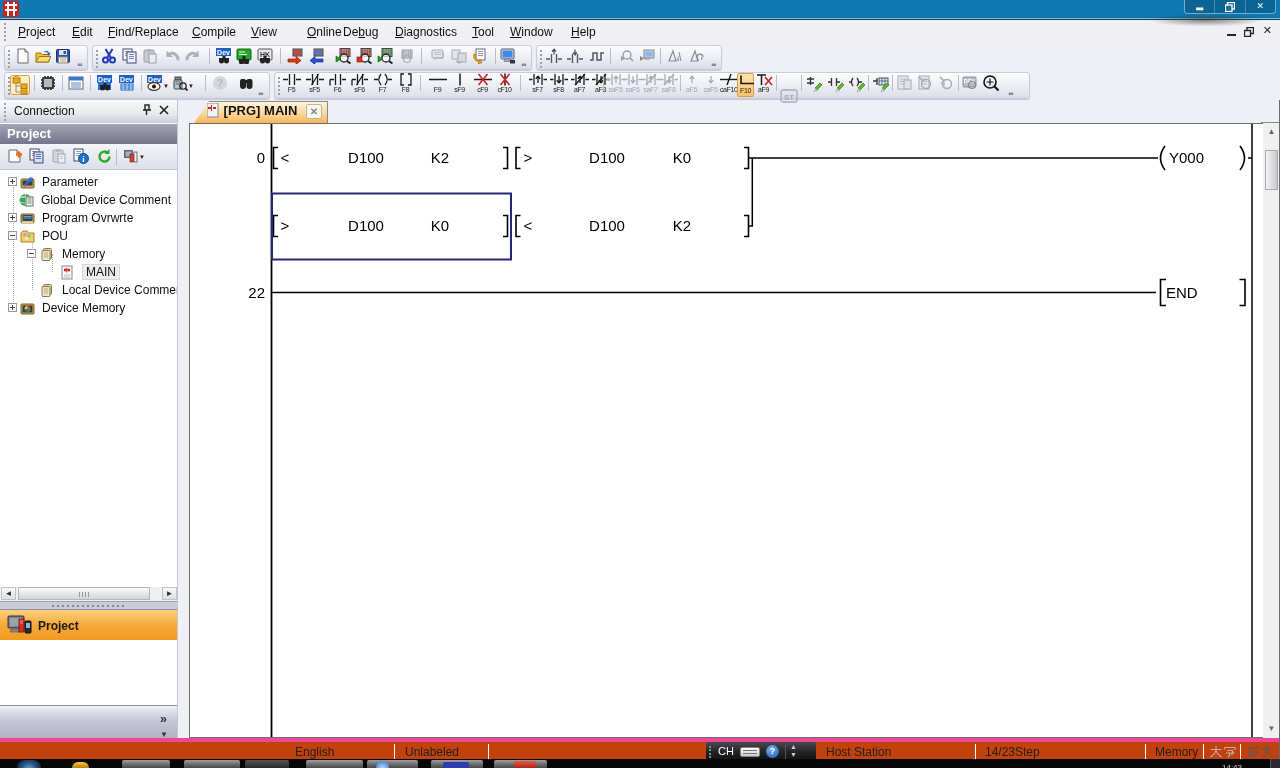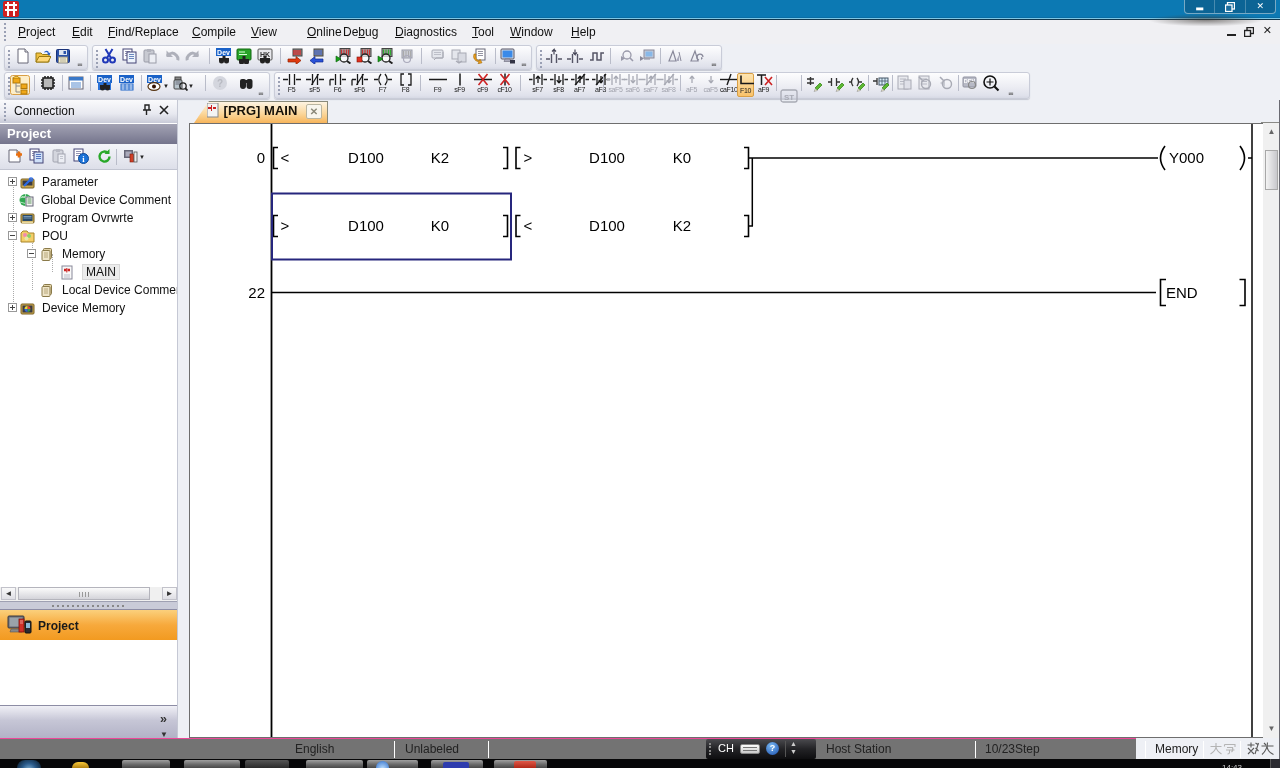--- a/index.html
+++ b/index.html
@@ -50,21 +50,21 @@
 #editor{left:187px;top:100px;width:1093px;height:638px}
 #tab{left:7px;top:1px;width:134px;height:22px;background:linear-gradient(#fdf4e2,#fbd79b 55%,#f7b55b);border-top:1px solid #8a8a7a;border-right:1px solid #8a8a7a;clip-path:polygon(15px 0,100% 0,100% 100%,0 100%);}
 #tabinner{left:20px;top:3px;font-weight:bold;font-size:13px;color:#151008}
 #tabx{left:119px;top:4px;width:16px;height:15px;background:#f8f6ee;border:1px solid #b9b5a0;border-radius:2px;color:#8a8878;font-size:10px;text-align:center;line-height:13px;font-weight:bold}
 #canvas{left:2px;top:23px;width:1074px;height:615px;background:#fff;border:1px solid #6e6e6e;border-right:none}
 #vsb{left:1076px;top:23px;width:17px;height:615px;background:#f0f0f0}
 
 .sbtn{position:absolute;background:#f0f0f0;border:none;color:#666;text-align:center}
 .sthumb{position:absolute;background:#cdcdcd;border:1px solid #a8a8a8}
 
-#status{left:0;top:738px;width:1136px;height:21px;background:#737373;border-top:1px solid #ec4899;font-size:12px;color:#222}
+#status{left:0;top:738px;width:1280px;height:21px;background:#c2410c;border-top:4px solid #ec4899;font-size:12px;color:#222}
 #status .cell{position:absolute;top:3px}
 #status .div{position:absolute;top:2px;width:1px;height:17px;background:#d5d5d5;border-right:1px solid #fff}
 
 #task{left:0;top:759px;width:1280px;height:9px;background:#070708}
 .tkb{position:absolute;top:1px;height:8px;border-radius:2px 2px 0 0;background:linear-gradient(#9a9a9a,#6a6a6a 60%,#4a4a4a)}
 </style></head>
 <body>
 
 <div id="title" class="abs">
  <div class="l1 abs"></div>
@@ -818,21 +818,21 @@
 <div class="abs" style="left:12px;top:3px;font-size:11px;color:#fff">CH</div>
 <div class="abs" style="left:34px;top:5px;width:20px;height:10px;background:linear-gradient(#fdfdfd,#cacaca);border-radius:2px;border:1px solid #888">
         <div style="position:absolute;left:2px;top:2px;width:14px;height:4px;border-top:1px solid #777;border-bottom:1px solid #777"></div>
       </div>
 <div class="abs" style="left:60px;top:3px;width:13px;height:13px;border-radius:7px;background:radial-gradient(circle at 40% 30%,#7ab8f0,#1a50b0);color:#fff;font-size:9px;font-weight:bold;text-align:center;line-height:13px">?</div>
 <div class="abs" style="left:79px;top:2px;width:1px;height:16px;background:#555"></div>
 <div class="abs" style="left:84px;top:1px;color:#ccc;font-size:7px;line-height:8px">▲<br>▼</div>
     </div>
  <div class="cell" style="left:826px">Host Station</div>
  <div class="div" style="left:975px"></div>
- <div class="cell" style="left:985px">10/23Step</div>
+ <div class="cell" style="left:985px">14/23Step</div>
  <div class="div" style="left:1145px"></div>
  <div class="cell" style="left:1155px">Memory</div>
  <div class="div" style="left:1203px"></div>
  <div class="cell" style="left:1210px"><svg width="27" height="13" viewBox="0 0 27 13">
         <g stroke="#b4b4b4" stroke-width="1.1" fill="none">
           <path d="M0.5,4.5 h11 M6,1 v3.5 M6,5 q-0.6,4 -5.5,7 M6,5 q0.6,4 5.5,7"></path>
           <path d="M14.5,2.5 h11 M25,2.5 v2.5 M14.5,2.5 v2 M17,5.5 h6 M22.5,5.5 q1,3 -1,4.5 M16,8 h8.5 M19.5,8 v2.5 q0,1.5 -2,1.5"></path>
         </g>
       </svg></div>
  <div class="div" style="left:1240px"></div>

